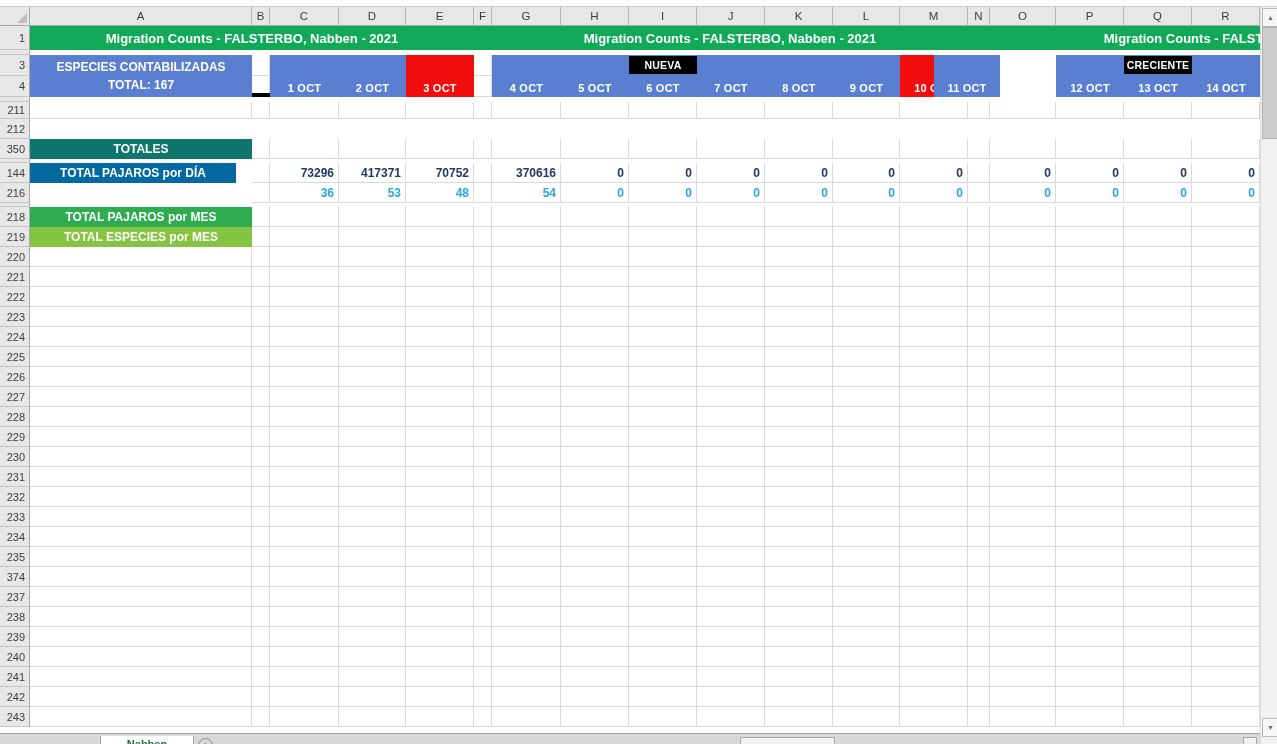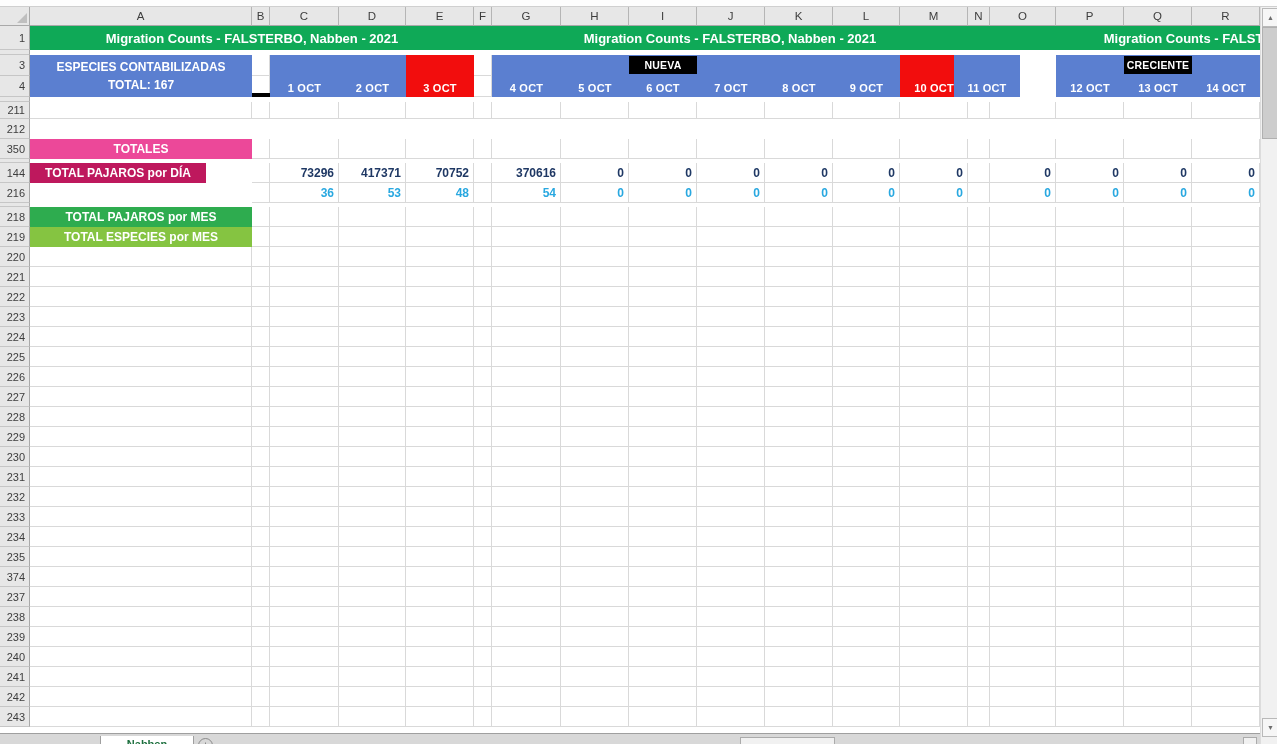--- a/index.html
+++ b/index.html
@@ -112,21 +112,21 @@
       <div class="cell datecell" style="left: 309px; width: 67px; background: rgb(91, 127, 208);">2 OCT</div>
       <div class="cell datecell" style="left: 376px; width: 68px; background: rgb(242, 13, 13);">3 OCT</div>
       <div class="cell datecell" style="left: 462px; width: 69px; background: rgb(91, 127, 208);">4 OCT</div>
       <div class="cell datecell" style="left: 531px; width: 68px; background: rgb(91, 127, 208);">5 OCT</div>
       <div class="cell datecell" style="left: 599px; width: 68px; background: rgb(91, 127, 208);">6 OCT</div>
       <div class="badge" style="left: 599px; width: 68px;">NUEVA</div>
       <div class="cell datecell" style="left: 667px; width: 68px; background: rgb(91, 127, 208);">7 OCT</div>
       <div class="cell datecell" style="left: 735px; width: 68px; background: rgb(91, 127, 208);">8 OCT</div>
       <div class="cell datecell" style="left: 803px; width: 67px; background: rgb(91, 127, 208);">9 OCT</div>
       <div class="cell datecell" style="left: 870px; width: 68px; background: rgb(242, 13, 13);">10 OCT</div>
-      <div class="cell datecell" style="left: 924px; width: 66px; background: rgb(91, 127, 208);">11 OCT</div>
+      <div class="cell datecell" style="left: 904px; width: 66px; background: rgb(91, 127, 208);">11 OCT</div>
       <div class="cell datecell" style="left: 1026px; width: 68px; background: rgb(91, 127, 208);">12 OCT</div>
       <div class="cell datecell" style="left: 1094px; width: 68px; background: rgb(91, 127, 208);">13 OCT</div>
       <div class="badge" style="left: 1094px; width: 68px;">CRECIENTE</div>
       <div class="cell datecell" style="left: 1162px; width: 68px; background: rgb(91, 127, 208);">14 OCT</div>
       <div class="blackbar" style="left: 222px; top: 38px; width: 18px; height: 6px;"></div>
     </div>
     <div class="abs gut" style="top: 97px; height: 5px;"></div>
     <div class="abs" style="left: 30px; top: 97px; width: 1230px; height: 5px; background: rgb(255, 255, 255);"></div>
     <div class="abs gut" style="top: 102px; height: 17px;">211</div>
     <div class="abs rowc" style="top: 102px; height: 17px;">
@@ -162,30 +162,30 @@
       <div class="cell plain" style="left: 599px; width: 68px;"></div>
       <div class="cell plain" style="left: 667px; width: 68px;"></div>
       <div class="cell plain" style="left: 735px; width: 68px;"></div>
       <div class="cell plain" style="left: 803px; width: 67px;"></div>
       <div class="cell plain" style="left: 870px; width: 68px;"></div>
       <div class="cell plain" style="left: 938px; width: 22px;"></div>
       <div class="cell plain" style="left: 960px; width: 66px;"></div>
       <div class="cell plain" style="left: 1026px; width: 68px;"></div>
       <div class="cell plain" style="left: 1094px; width: 68px;"></div>
       <div class="cell plain" style="left: 1162px; width: 68px;"></div>
-      <div class="cell lblcell" style="left: 0px; width: 222px; background: #ec4899;">TOTALES</div>
+      <div class="cell lblcell" style="left: 0px; width: 222px; background: #0f766e;">TOTALES</div>
     </div>
     <div class="abs gut" style="top: 159px; height: 4px;"></div>
     <div class="abs" style="left: 30px; top: 159px; width: 1230px; height: 4px; background: rgb(255, 255, 255);"></div>
     <div class="abs gut" style="top: 163px; height: 20px;">144</div>
     <div class="abs rowc" style="top: 163px; height: 20px;">
       <div class="cell plain" style="left: 222px; width: 18px;"></div>
       <div class="cell plain" style="left: 444px; width: 18px;"></div>
       <div class="cell plain" style="left: 938px; width: 22px;"></div>
-      <div class="cell lblcell" style="left: 0px; width: 176px; background: #be185d;">TOTAL PAJAROS por DÍA</div>
+      <div class="cell lblcell" style="left: 0px; width: 206px; background: #0369a1;">TOTAL PAJAROS por DÍA</div>
       <div class="cell valcell" style="left: 240px; width: 69px; color: rgb(31, 56, 100);">73296</div>
       <div class="cell valcell" style="left: 309px; width: 67px; color: rgb(31, 56, 100);">417371</div>
       <div class="cell valcell" style="left: 376px; width: 68px; color: rgb(31, 56, 100);">70752</div>
       <div class="cell valcell" style="left: 462px; width: 69px; color: rgb(31, 56, 100);">370616</div>
       <div class="cell valcell" style="left: 531px; width: 68px; color: rgb(31, 56, 100);">0</div>
       <div class="cell valcell" style="left: 599px; width: 68px; color: rgb(31, 56, 100);">0</div>
       <div class="cell valcell" style="left: 667px; width: 68px; color: rgb(31, 56, 100);">0</div>
       <div class="cell valcell" style="left: 735px; width: 68px; color: rgb(31, 56, 100);">0</div>
       <div class="cell valcell" style="left: 803px; width: 67px; color: rgb(31, 56, 100);">0</div>
       <div class="cell valcell" style="left: 870px; width: 68px; color: rgb(31, 56, 100);">0</div>

